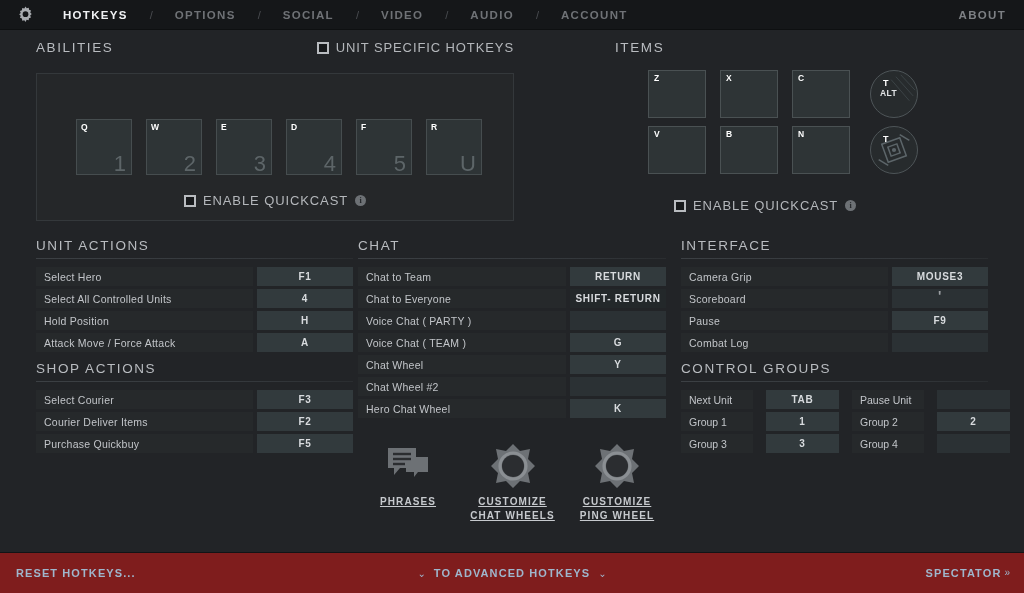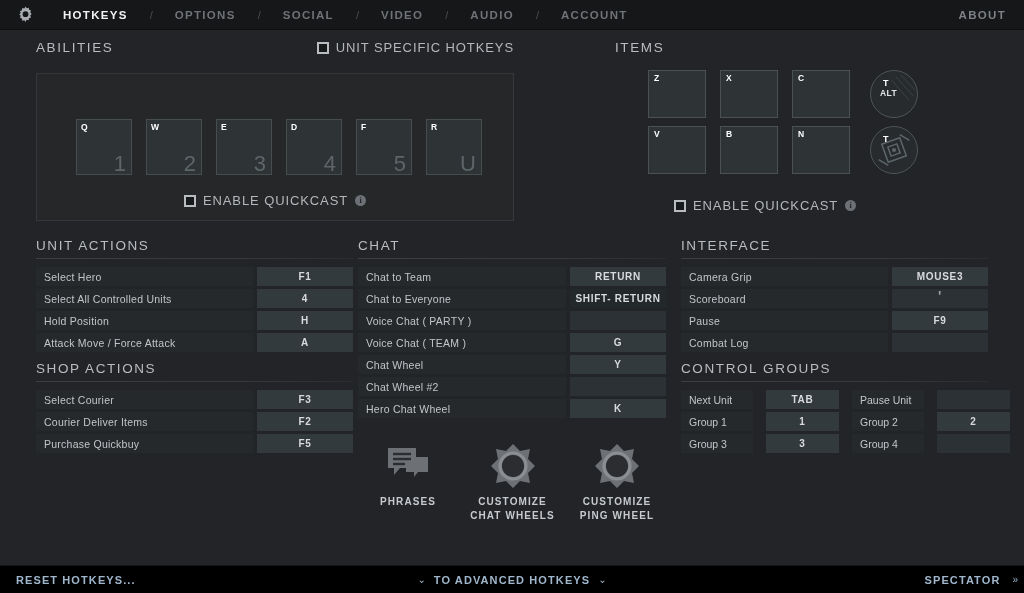--- a/index.html
+++ b/index.html
@@ -326,45 +326,46 @@
   .wheel-ico { height: 46px; display: flex; align-items: center; justify-content: center; }
   .wheel-ico svg { display: block; }
   .wheel-label {
     margin-top: 6px;
     font-size: 10px;
     font-weight: bold;
     letter-spacing: 1.1px;
     color: #c6c9cd;
     text-align: center;
     line-height: 1.35;
+    text-decoration: underline;
   }
 
   
   .bottombar {
     position: absolute;
     left: 0; bottom: 0;
-    width: 1024px; height: 28px;
-    background: #000000;
+    width: 1024px; height: 41px;
+    background: #7f1d1d;
     border-top: 1px solid #121416;
     display: flex;
     align-items: center;
     margin-top: 45px;
   }
   .bottom-link {
     font-size: 11px;
     font-weight: bold;
     letter-spacing: 1.1px;
     color: #9fb6cc;
     cursor: pointer;
     white-space: nowrap;
   }
   .bb-left  { position: absolute; left: 16px; }
   .bb-mid   { position: absolute; left: 50%; transform: translateX(-50%);
               display: flex; align-items: center; gap: 8px; }
-  .bb-right { position: absolute; right: 6px; display: flex; align-items: flex-start; gap: 12px; }
+  .bb-right { position: absolute; right: 14px; display: flex; align-items: flex-start; gap: 3px; }
   .chev { font-size: 10px; color: #9fb6cc; }
 </style>
 </head>
 <body>
 
 <div id="app">
 
   <div class="topbar">
     <div class="gear-wrap">
       <svg viewBox="0 0 24 24" fill="#a9acb0">

